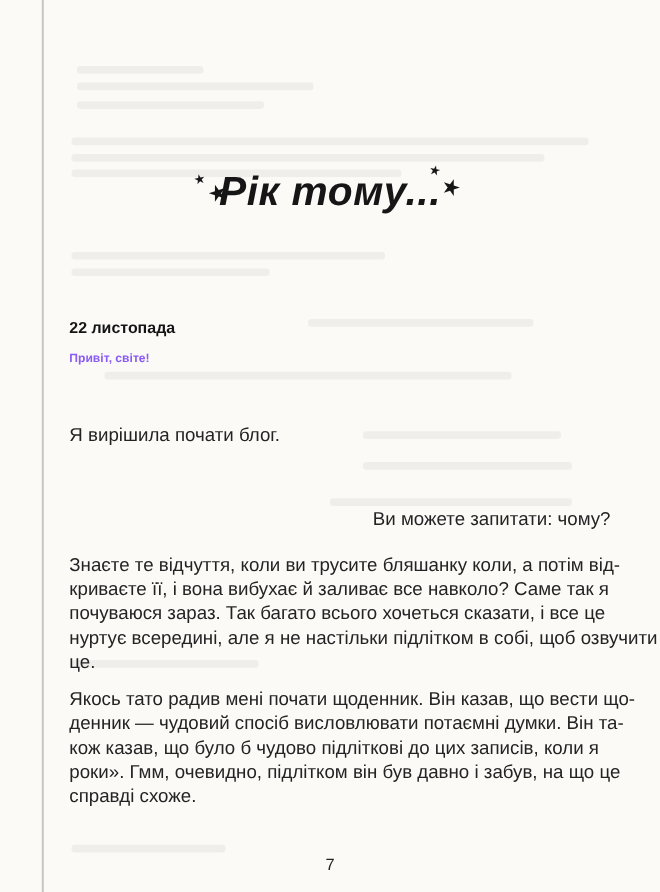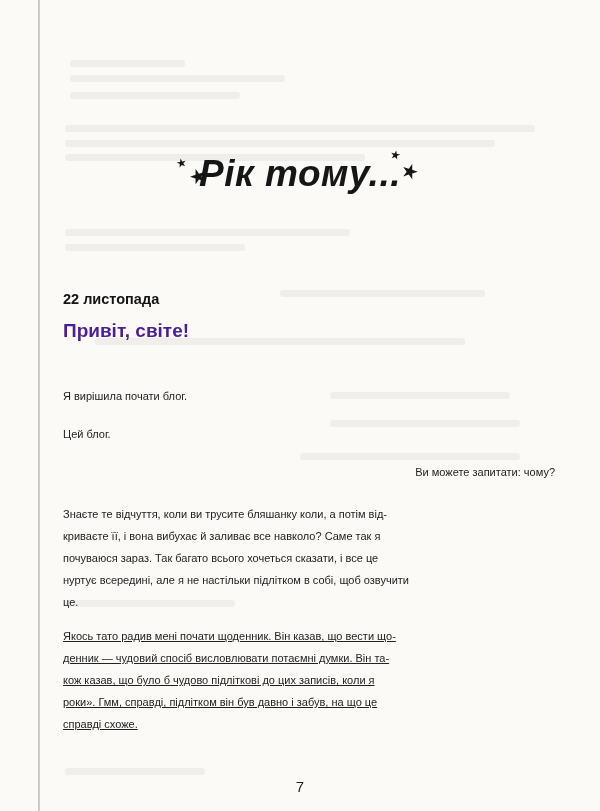--- a/index.html
+++ b/index.html
@@ -29,26 +29,26 @@
   .star.sl-small{left:176px;top:12px;font-size:12px;transform:rotate(-12deg);}
   .star.sl-big  {left:189px;top:21px;font-size:20px;transform:rotate(-18deg);}
   .star.sr-small{left:390px;top:4px; font-size:12px;transform:rotate(12deg);}
   .star.sr-big  {left:401px;top:16px;font-size:20px;transform:rotate(18deg);}
   .entry-date{
     position:absolute;left:63px;top:291px;
     font-size:14.5px;font-weight:700;color:#141414;
   }
   .greeting{
     position:absolute;left:63px;top:320px;margin:0;
-    font-size:19px;font-weight:700;color:#4c1d95;
+    font-size:11px;font-weight:700;color:#8b5cf6;
   }
-  .para{position:absolute;left:63px;width:492px;font-size:11px;line-height:22px;color:#232323;}
+  .para{position:absolute;left:63px;width:492px;font-size:17px;line-height:22px;color:#232323;}
   .para .line{white-space:nowrap;}
   .p1{top:385px;} .p2{top:423px;} .p3{top:461px;text-align:right;}
-  .p4{top:503px;} .p5{top:625px;text-decoration:underline;}
+  .p4{top:503px;} .p5{top:625px;}
   .page-number{
     position:absolute;left:0;top:778px;width:600px;text-align:center;
     font-size:15px;color:#232323;
   }
 </style>
 </head>
 <body>
 
 <div class="page">
 
@@ -78,39 +78,36 @@
     <span class="star sr-big">★</span>
   </div>
 
   <div class="entry-date">22 листопада</div>
   <h2 class="greeting">Привіт, світе!</h2>
 
   <div class="para p1">
     <div class="line">Я вирішила почати блог.</div>
   </div>
 
-  <div class="para p2">
-    <div class="line">Цей блог.</div>
-  </div>
 
   <div class="para p3">
     <div class="line">Ви можете запитати: чому?</div>
   </div>
 
   <div class="para p4">
     <div class="line">Знаєте те відчуття, коли ви трусите бляшанку коли, а потім від-</div>
     <div class="line">криваєте її, і вона вибухає й заливає все навколо? Саме так я</div>
     <div class="line">почуваюся зараз. Так багато всього хочеться сказати, і все це</div>
     <div class="line">нуртує всередині, але я не настільки підлітком в собі, щоб озвучити</div>
     <div class="line">це.</div>
   </div>
 
   <div class="para p5">
     <div class="line">Якось тато радив мені почати щоденник. Він казав, що вести що-</div>
     <div class="line">денник — чудовий спосіб висловлювати потаємні думки. Він та-</div>
     <div class="line">кож казав, що було б чудово підліткові до цих записів, коли я</div>
-    <div class="line">роки». Гмм, справді, підлітком він був давно і забув, на що це</div>
+    <div class="line">роки». Гмм, очевидно, підлітком він був давно і забув, на що це</div>
     <div class="line">справді схоже.</div>
   </div>
 
   <div class="page-number">7</div>
 
 </div>
 
 </body></html>

